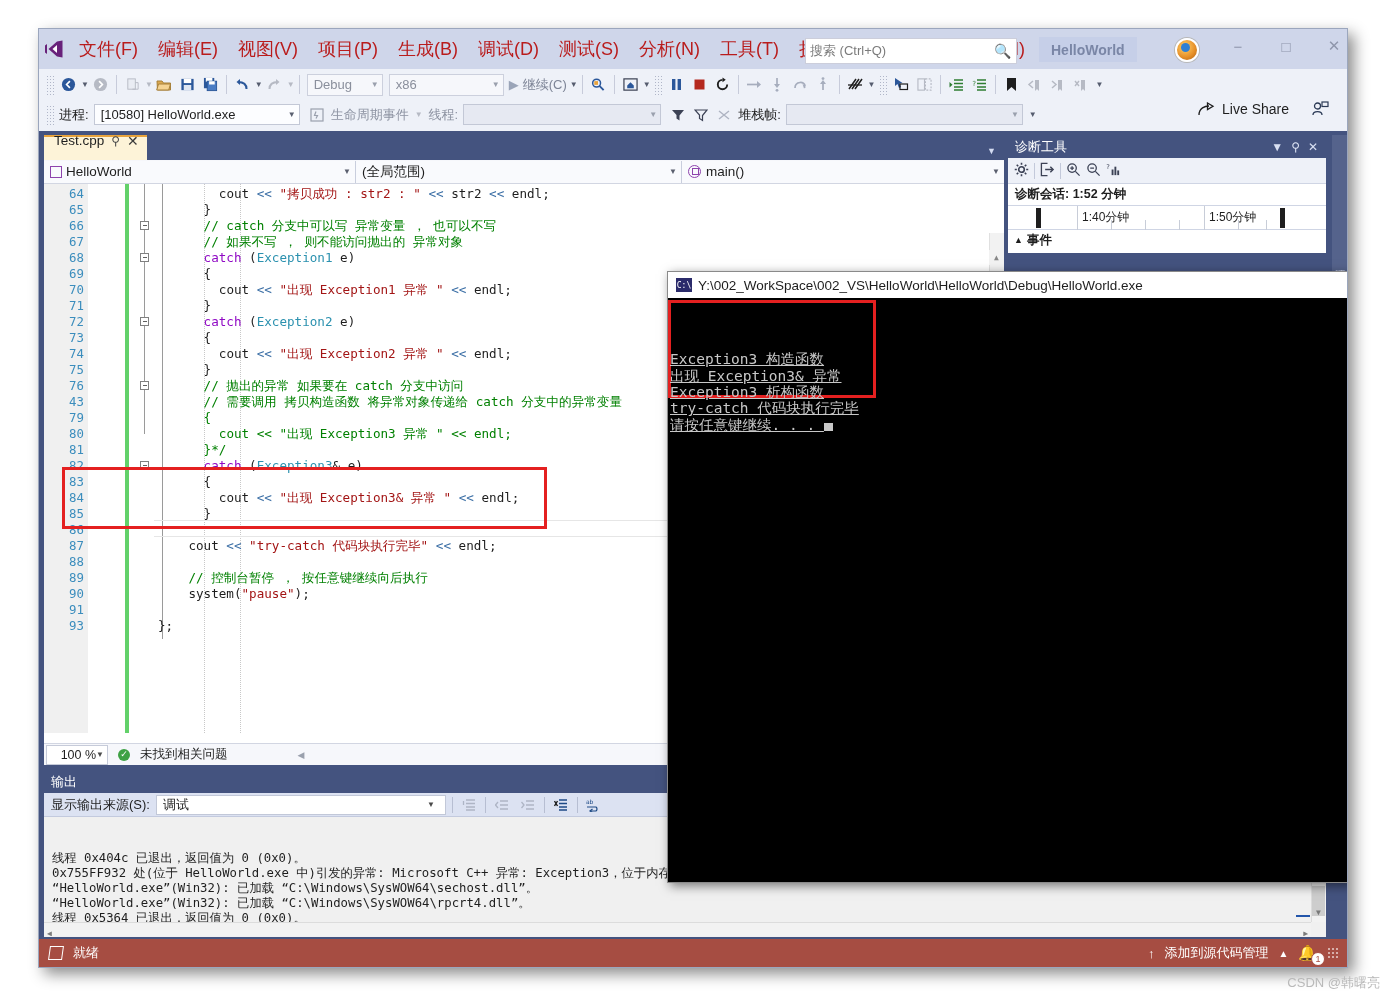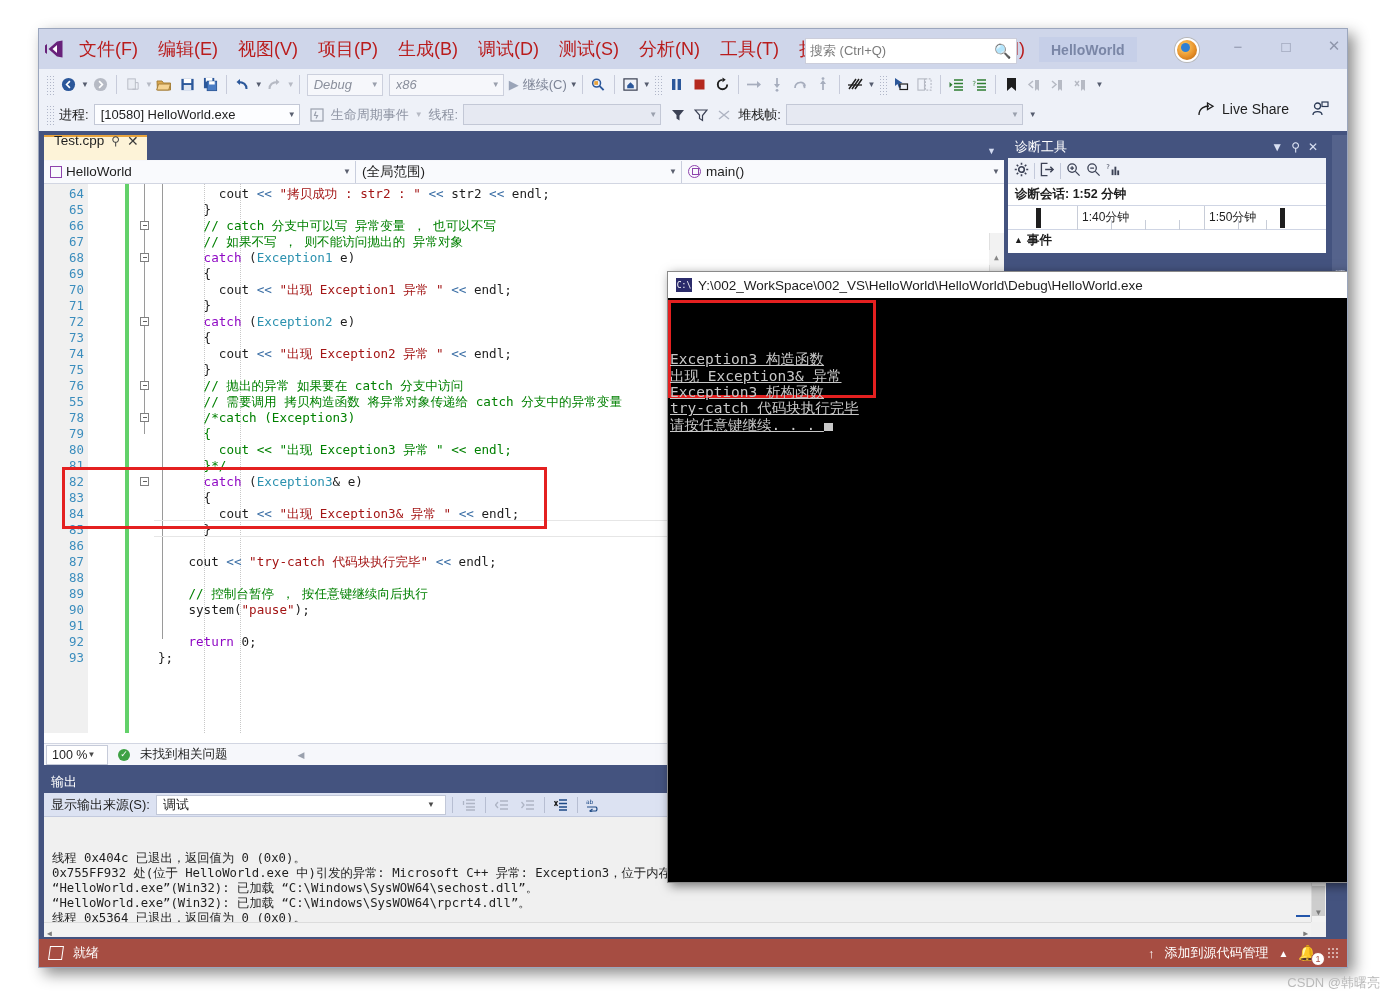--- a/index.html
+++ b/index.html
@@ -110,21 +110,20 @@
   }
   .tbtn.dis { color: #b6bac4; }
   .tsep { width: 1px; height: 19px; background: #c7cbda; margin: 0 4px; }
   .caret { font-size: 8px; color: #555c6e; margin-left: 1px; }
   .caret.dis { color: #b6bac4; }
   .combo {
     height: 22px; border: 1px solid #ccd0dd; background: #f6f7fb;
     display: flex; align-items: center; justify-content: space-between;
     padding: 0 3px 0 6px; font-size: 13px; color: #8a8f9c;
     margin: 0 3px;
-    font-style: italic;
   }
   .combo .cv { white-space: nowrap; overflow: hidden; }
   .combo .ca { font-size: 8px; color: #9aa0ad; margin-left: 6px; }
   .play { color: #9aa4b8; font-size: 13px; }
   .lbl-cont { font-size: 13px; color: #7d8496; white-space: nowrap; }
 
   
   .liveshare {
     position: absolute; right: 58px; top: 72px;
     display: flex; align-items: center; gap: 6px;
@@ -285,21 +284,21 @@
     font-size:8px; color:#868686;
   }
   .editor-status {
     position:absolute; left:0; right:0; bottom:0; height: 22px;
     background: #f6f7fb; border-top: 1px solid #d2d6e2;
     display:flex; align-items:center; gap: 10px; padding-left: 2px;
     font-size: 12.5px; color:#1e1e1e;
   }
   .zoom-combo {
     width: 62px; height: 20px; background:#fff; border:1px solid #c6cbd9;
-    display:flex; align-items:center; justify-content:flex-start;
+    display:flex; align-items:center; justify-content:flex-end;
     padding: 0 3px 0 5px; font-size: 12.5px;
   }
   .ok-dot {
     width: 12px; height:12px; border-radius:50%; background:#3ea144;
     display:inline-flex; align-items:center; justify-content:center;
     color:#fff; font-size:9px; line-height:1;
   }
 
   
   .diag-pane {
@@ -824,36 +823,34 @@
               <div class="line"><span class="ln">67</span><span class="code" style="left: 159.6px;"><span class="cmt">// 如果不写 ， 则不能访问抛出的 异常对象</span></span></div>
               <div class="line"><span class="ln">68</span><span class="fold"></span><span class="code" style="left: 159.6px;"><span class="kwp">catch </span><span class="pl">(</span><span class="type">Exception1</span><span class="pl"> e)</span></span></div>
               <div class="line"><span class="ln">69</span><span class="code" style="left: 159.6px;"><span class="pl">{</span></span></div>
               <div class="line"><span class="ln">70</span><span class="code" style="left: 174.8px;"><span class="pl">cout </span><span class="op">&lt;&lt; </span><span class="str">"出现 Exception1 异常 " </span><span class="op">&lt;&lt; </span><span class="pl">endl</span><span class="pl">;</span></span></div>
               <div class="line"><span class="ln">71</span><span class="code" style="left: 159.6px;"><span class="pl">}</span></span></div>
               <div class="line"><span class="ln">72</span><span class="fold"></span><span class="code" style="left: 159.6px;"><span class="kwp">catch </span><span class="pl">(</span><span class="type">Exception2</span><span class="pl"> e)</span></span></div>
               <div class="line"><span class="ln">73</span><span class="code" style="left: 159.6px;"><span class="pl">{</span></span></div>
               <div class="line"><span class="ln">74</span><span class="code" style="left: 174.8px;"><span class="pl">cout </span><span class="op">&lt;&lt; </span><span class="str">"出现 Exception2 异常 " </span><span class="op">&lt;&lt; </span><span class="pl">endl</span><span class="pl">;</span></span></div>
               <div class="line"><span class="ln">75</span><span class="code" style="left: 159.6px;"><span class="pl">}</span></span></div>
               <div class="line"><span class="ln">76</span><span class="fold"></span><span class="code" style="left: 159.6px;"><span class="cmt">// 抛出的异常 如果要在 catch 分支中访问</span></span></div>
-              <div class="line"><span class="ln">55</span><span class="code" style="left: 159.6px;"><span class="cmt">// 需要调用 拷贝构造函数 将异常对象传递给 catch 分支中的异常变量</span></span></div>
-              <div class="line"><span class="ln">78</span><span class="fold"></span><span class="code" style="left: 159.6px;"><span class="cmt">/*catch (Exception3)</span></span></div>
+              <div class="line"><span class="ln">43</span><span class="code" style="left: 159.6px;"><span class="cmt">// 需要调用 拷贝构造函数 将异常对象传递给 catch 分支中的异常变量</span></span></div>
               <div class="line"><span class="ln">79</span><span class="code" style="left: 159.6px;"><span class="cmt">{</span></span></div>
               <div class="line"><span class="ln">80</span><span class="code" style="left: 174.8px;"><span class="cmt">cout &lt;&lt; "出现 Exception3 异常 " &lt;&lt; endl;</span></span></div>
               <div class="line"><span class="ln">81</span><span class="code" style="left: 159.6px;"><span class="cmt">}*/</span></span></div>
               <div class="line"><span class="ln">82</span><span class="fold"></span><span class="code" style="left: 159.6px;"><span class="kwp">catch </span><span class="pl">(</span><span class="type">Exception3</span><span class="pl">&amp; e)</span></span></div>
               <div class="line"><span class="ln">83</span><span class="code" style="left: 159.6px;"><span class="pl">{</span></span></div>
               <div class="line"><span class="ln">84</span><span class="code" style="left: 174.8px;"><span class="pl">cout </span><span class="op">&lt;&lt; </span><span class="str">"出现 Exception3&amp; 异常 " </span><span class="op">&lt;&lt; </span><span class="pl">endl</span><span class="pl">;</span></span></div>
               <div class="line"><span class="ln">85</span><span class="code" style="left: 159.6px;"><span class="pl">}</span></span></div>
               <div class="line"><span class="ln">86</span><span class="code" style="left: 159.6px;"></span></div>
               <div class="line"><span class="ln">87</span><span class="code" style="left: 144.4px;"><span class="pl">cout </span><span class="op">&lt;&lt; </span><span class="str">"try-catch 代码块执行完毕"</span><span class="op"> &lt;&lt; </span><span class="pl">endl</span><span class="pl">;</span></span></div>
               <div class="line"><span class="ln">88</span><span class="code" style="left: 144.4px;"></span></div>
               <div class="line"><span class="ln">89</span><span class="code" style="left: 144.4px;"><span class="cmt">// 控制台暂停 ， 按任意键继续向后执行</span></span></div>
               <div class="line"><span class="ln">90</span><span class="code" style="left: 144.4px;"><span class="pl">system</span><span class="pl">(</span><span class="str">"pause"</span><span class="pl">);</span></span></div>
               <div class="line"><span class="ln">91</span><span class="code" style="left: 144.4px;"></span></div>
-              <div class="line"><span class="ln">92</span><span class="code" style="left: 144.4px;"><span class="kwp">return </span><span class="pl">0;</span></span></div>
               <div class="line"><span class="ln">93</span><span class="code" style="left: 114px;"><span class="pl">};</span></span></div>
             </div>
           <div class="cur-line-box" style="top:336px;"></div>
           <div class="highlight-box" style="left:18px; top:283px; width:485px; height:62px;"></div>
 
           <div class="vs-updown">⚌</div>
           <div class="editor-vscroll"></div>
           <div class="vs-arrow-up">▲</div>
         </div>
 

